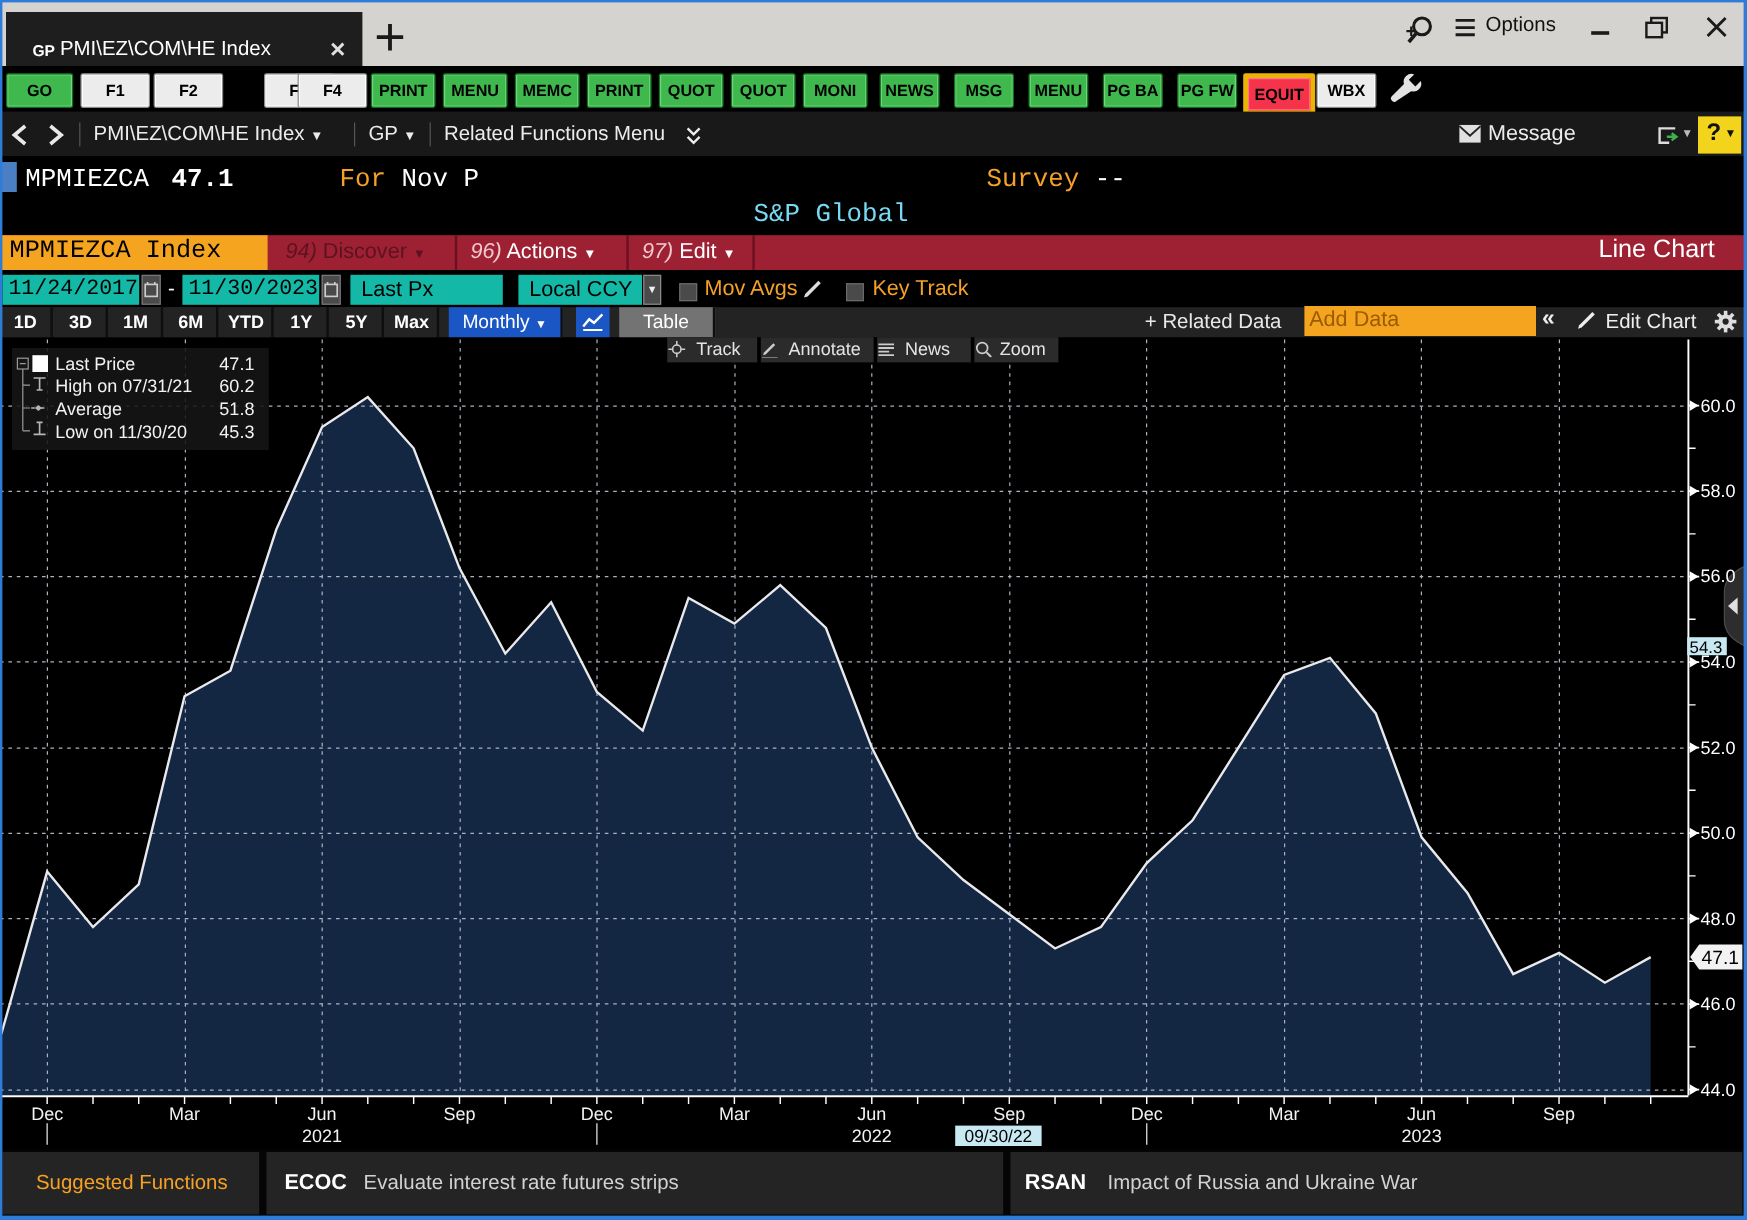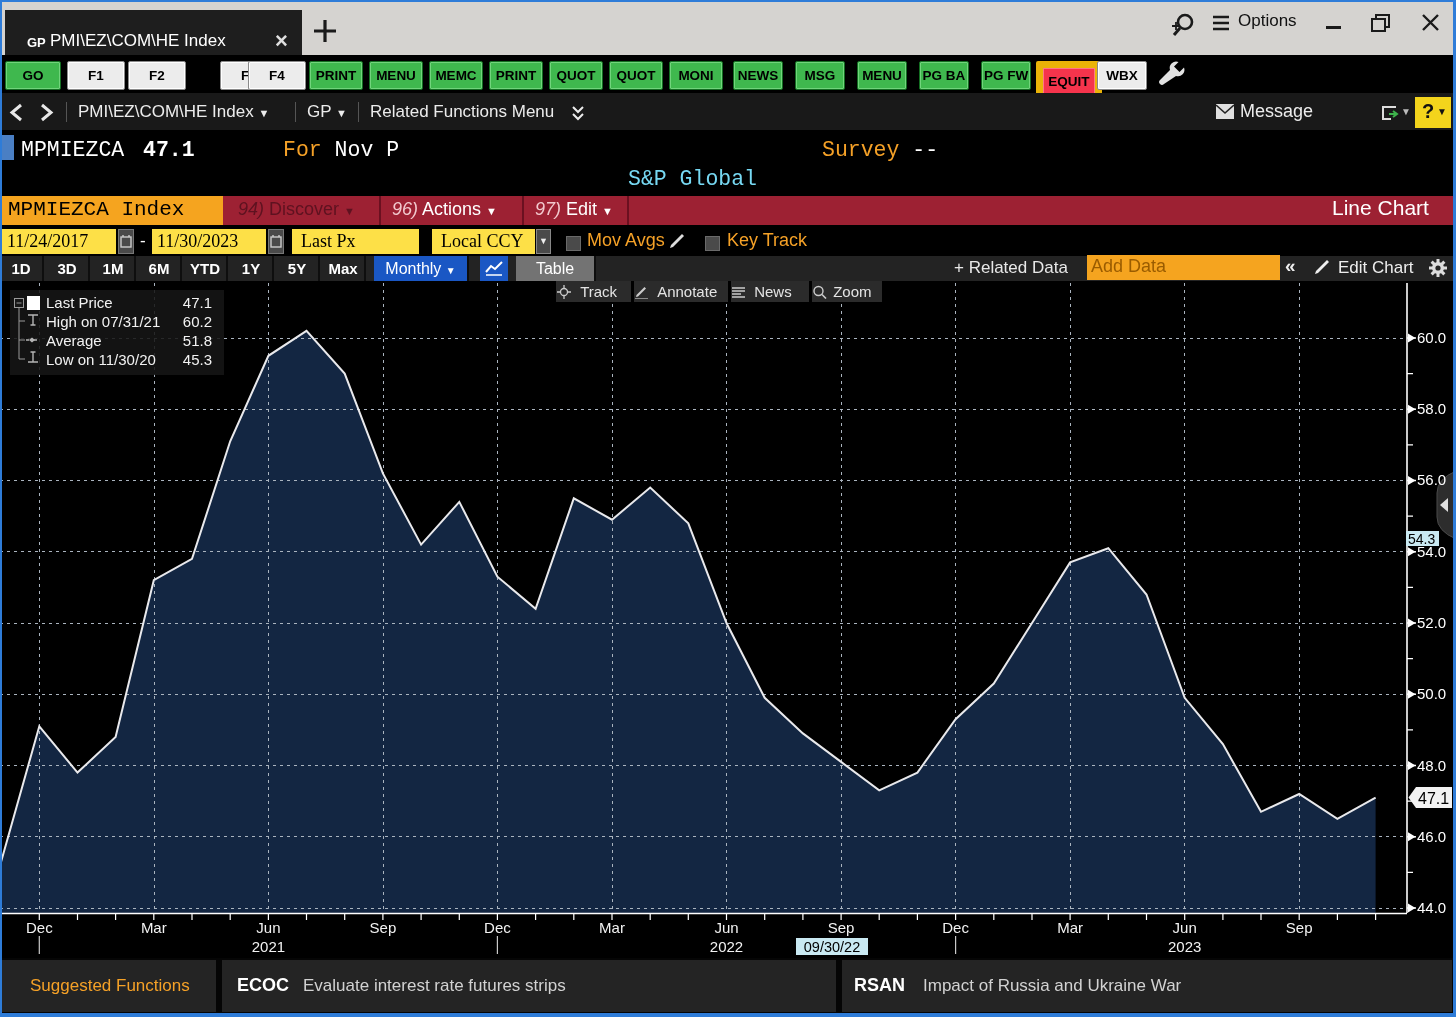--- a/index.html
+++ b/index.html
@@ -7,25 +7,25 @@
 .abs{position:absolute;}
 .mono{font-family:"Liberation Mono",monospace;}
 
 #titlebar{left:0;top:0;width:1456px;height:55px;background:#d5d3d0;}
 #tab{left:5px;top:10px;width:297px;height:45px;background:#1e1e1e;color:#fff;}
 .fnbtn{position:absolute;top:61px;height:27px;border-radius:2px;
   font-weight:bold;font-size:13.5px;color:#000;text-align:center;line-height:27px;
   overflow:hidden;white-space:nowrap;}
 .green{background:#3fb84e;border:1px solid #146e22;box-shadow:inset 0 0 0 1px #71d47c;}
 .white{background:#ececec;border:1px solid #8a8a8a;box-shadow:inset 0 0 0 1px #ffffff;}
-.redk{background:#f5344c;border:7px solid #eab308;box-shadow:inset 0 0 0 1px #ff7585;}
+.redk{background:#f5344c;border:4px solid #eab308;box-shadow:inset 0 0 0 1px #ff7585;}
 
 #navrow{left:0;top:93px;width:1456px;height:37px;background:#191919;color:#e8e8e8;}
 
-.amberfld{position:absolute;background:#fde047;color:#000;font-family:Liberation Serif, serif;}
+.amberfld{position:absolute;background:#14b8a6;color:#000;}
 .chk{position:absolute;width:13px;height:13px;background:#4a4a4a;border:1px solid #6a6a6a;top:236px;}
 .ptab{position:absolute;top:256px;height:25px;background:#232323;color:#fff;
   font-size:15px;font-weight:bold;text-align:center;line-height:25px;box-sizing:border-box;border-right:2px solid #0e0e0e;}
 .trackbtn{position:absolute;top:281px;height:21px;background:#2b2b2b;color:#e4e4e4;
   font-size:15px;line-height:21px;}
 
 .bseg{position:absolute;top:960px;height:52px;background:#242424;}
 </style></head>
 <body>
 <div id="root">

